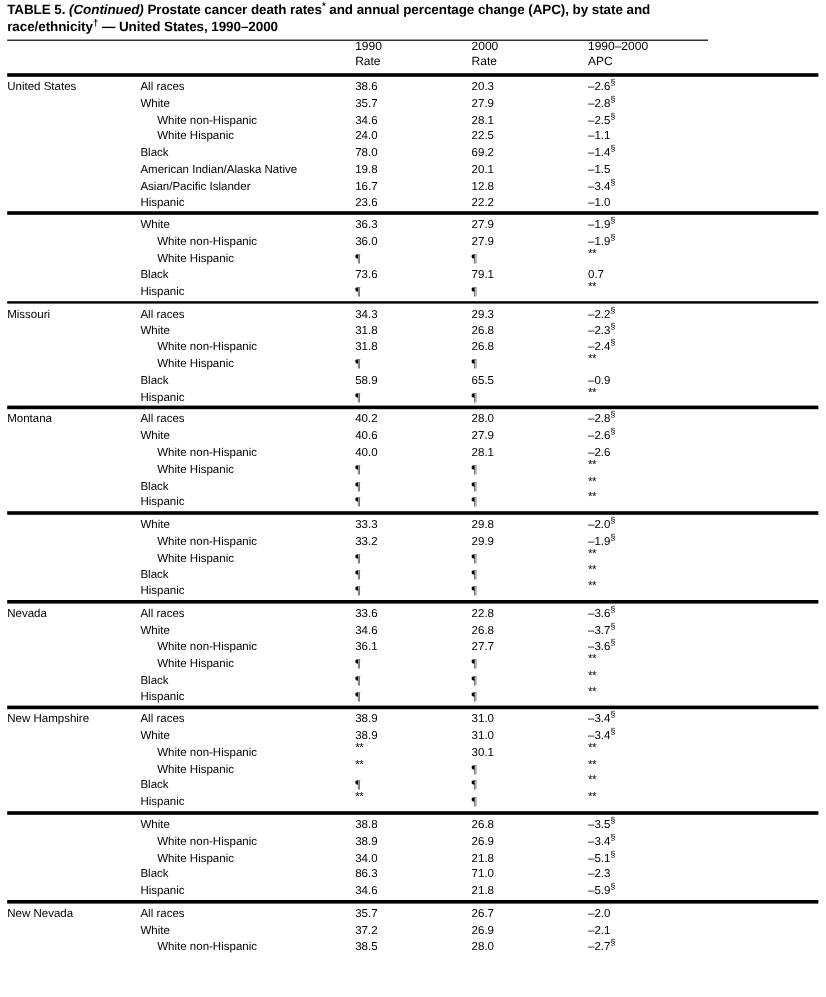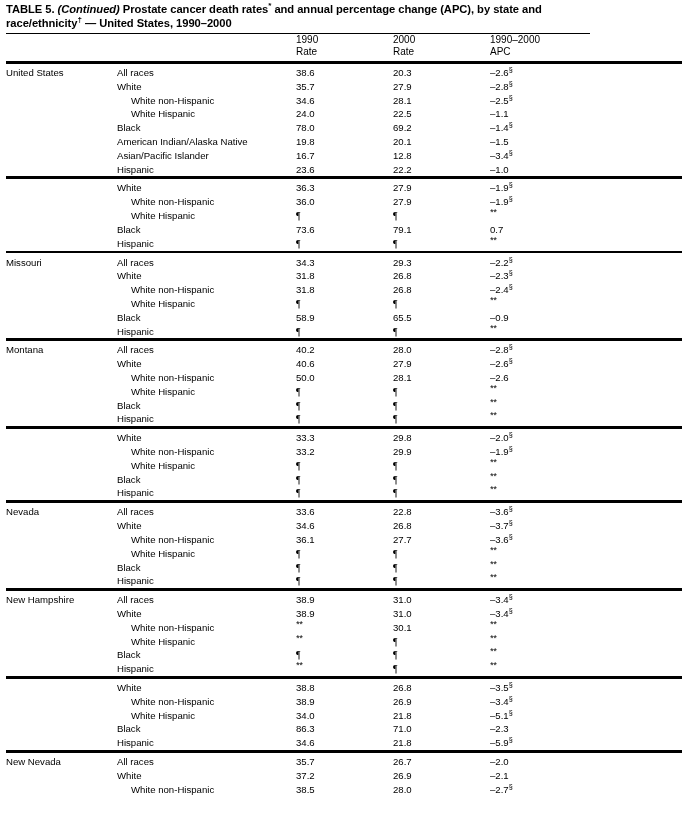--- a/index.html
+++ b/index.html
@@ -382,21 +382,21 @@
           <td class="cell-state"></td>
           <td class="cell-cat">White</td>
           <td class="cell-num"><span>40.6</span></td>
           <td class="cell-num"><span>27.9</span></td>
           <td class="cell-num apc"><span>–2.6</span><sup class="sup-sect">§</sup></td>
           <td></td>
         </tr>
         <tr class="body-row">
           <td class="cell-state"></td>
           <td class="cell-cat indent">White non-Hispanic</td>
-          <td class="cell-num"><span>50.0</span></td>
+          <td class="cell-num"><span>40.0</span></td>
           <td class="cell-num"><span>28.1</span></td>
           <td class="cell-num apc"><span>–2.6</span></td>
           <td></td>
         </tr>
         <tr class="body-row">
           <td class="cell-state"></td>
           <td class="cell-cat indent">White Hispanic</td>
           <td class="cell-num"><span class="mark-pilcrow">¶</span></td>
           <td class="cell-num"><span class="mark-pilcrow">¶</span></td>
           <td class="cell-num apc"><span class="mark-dstar">**</span></td>

